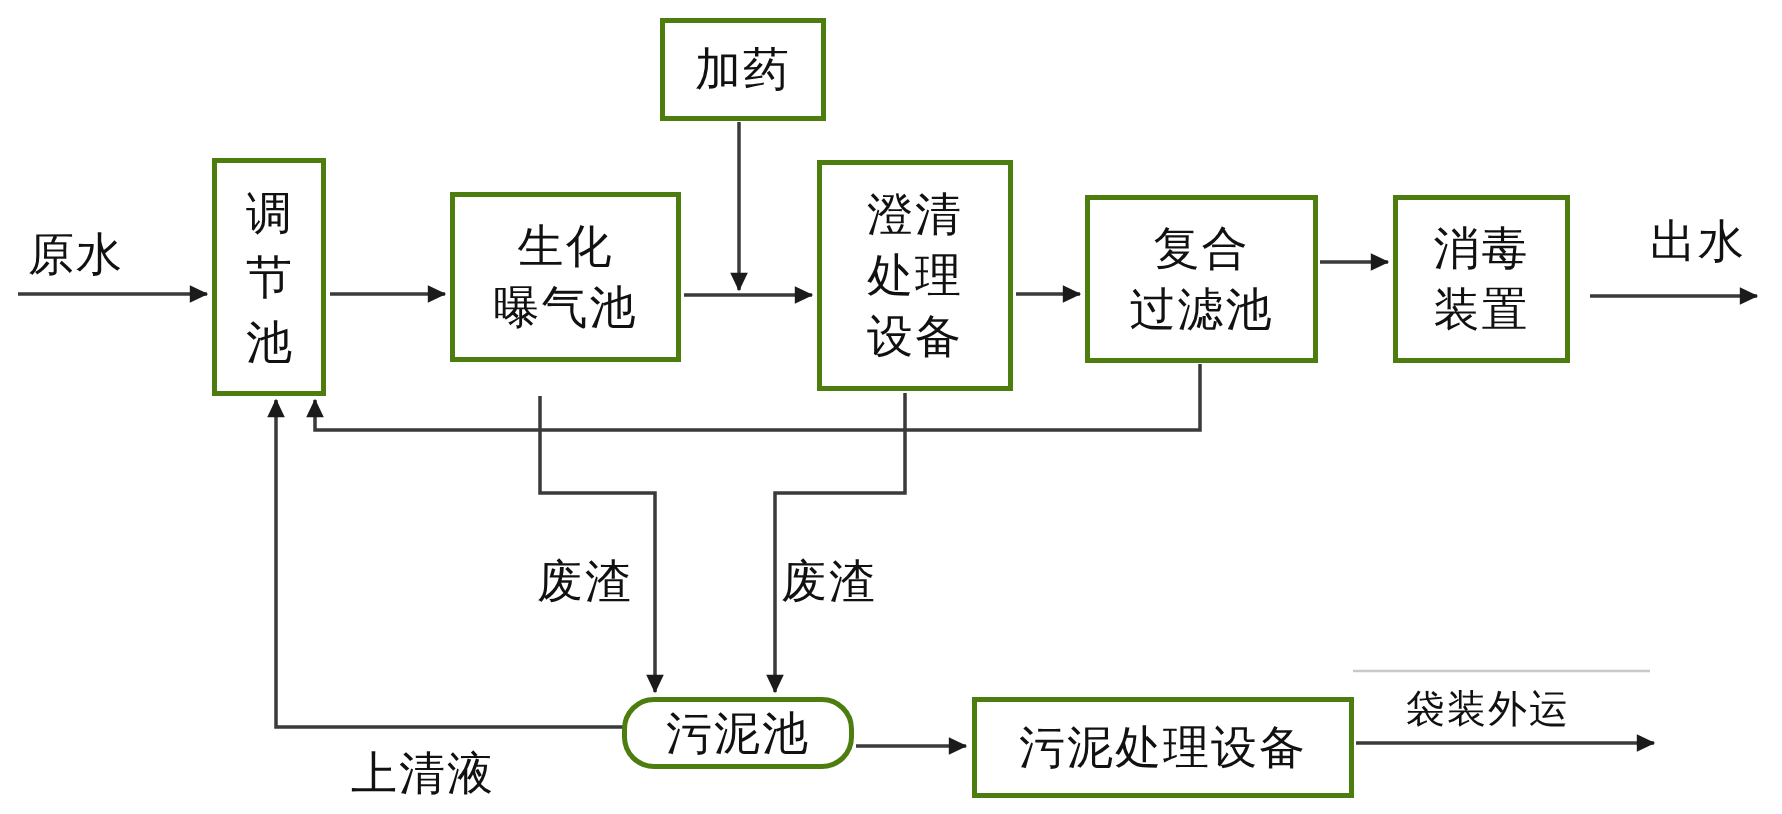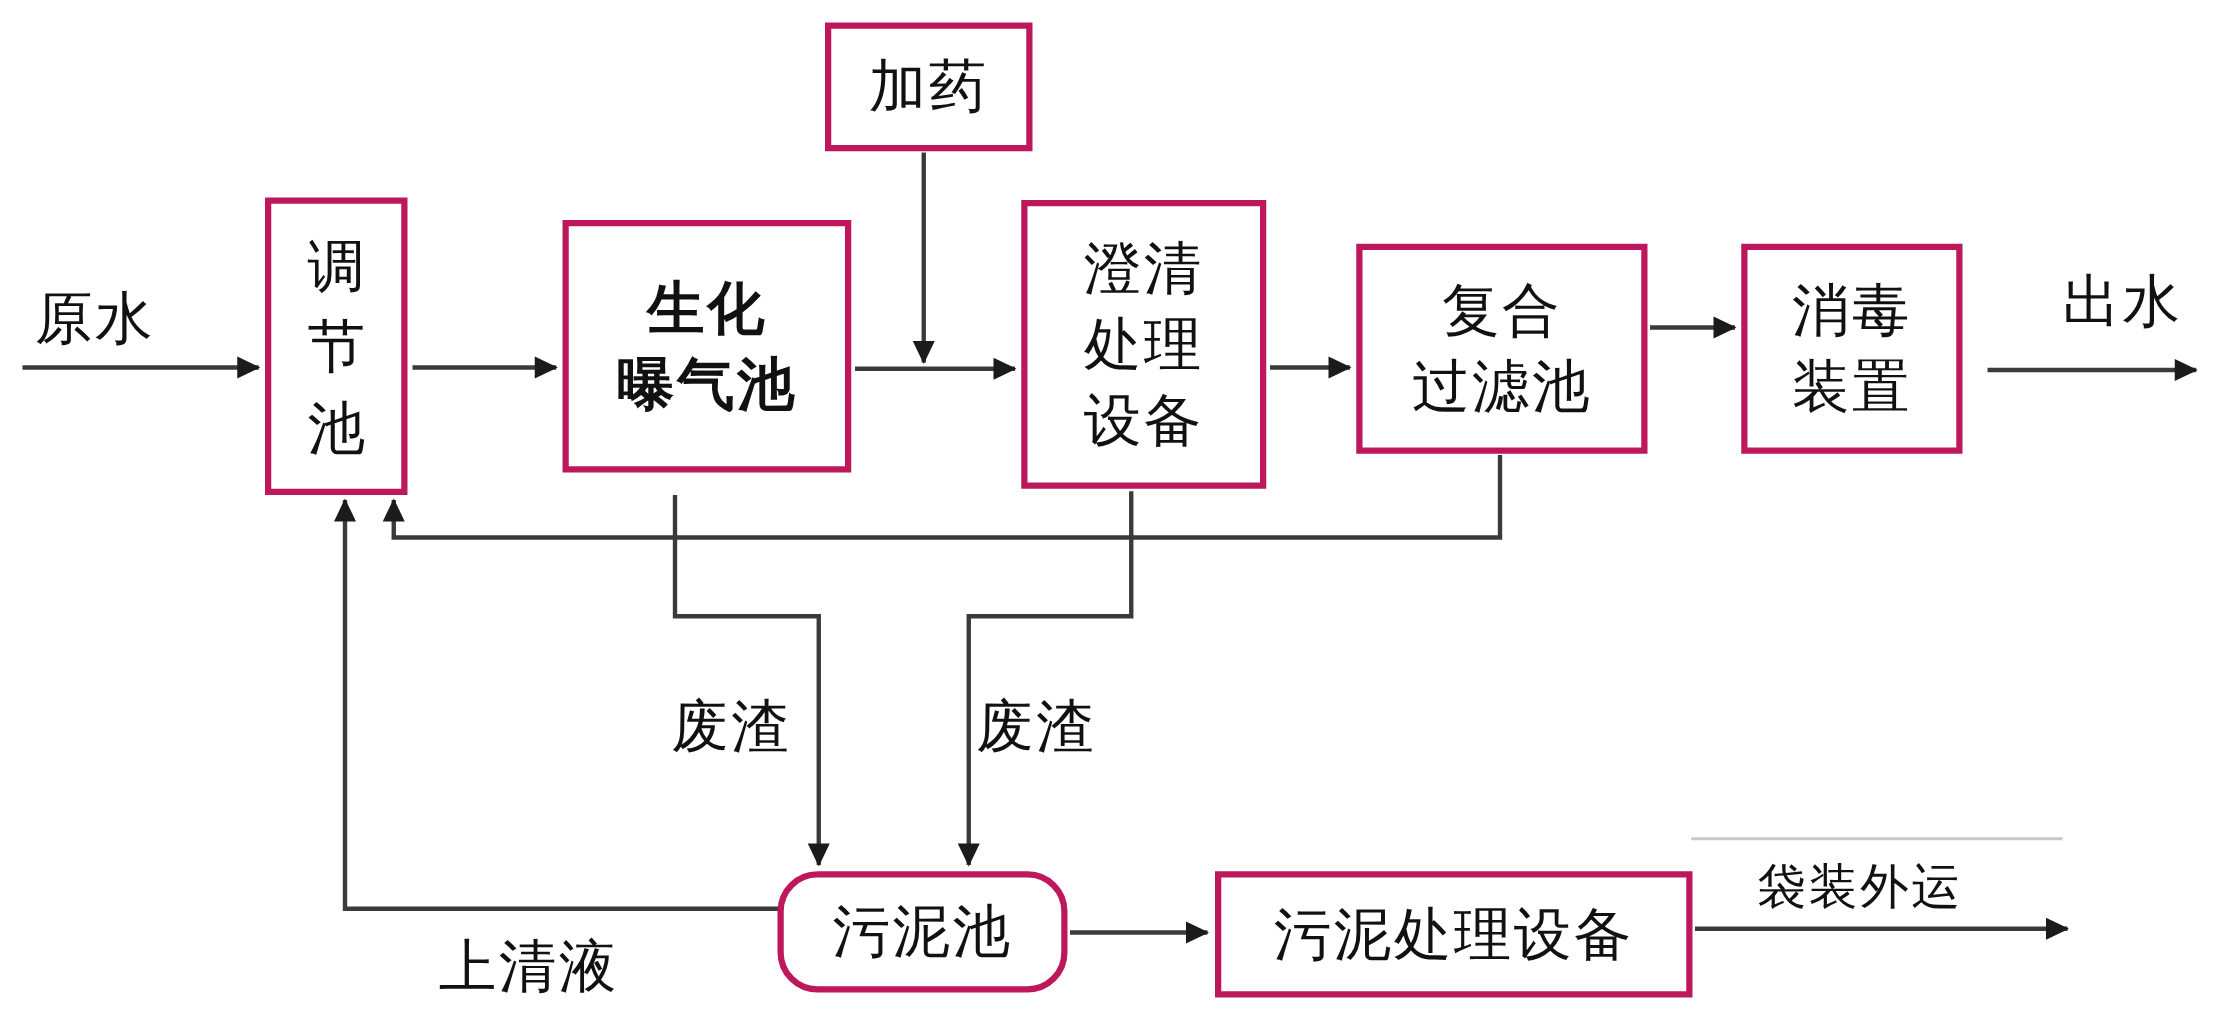--- a/index.html
+++ b/index.html
@@ -18,21 +18,21 @@
   }
   #edges {
     position: absolute;
     left: 0; top: 0;
     width: 1782px;
     height: 814px;
   }
   .node {
     position: absolute;
     box-sizing: border-box;
-    border: 5px solid #be185d;
+    border: 5px solid #4d7c0f;
     background: #ffffff;
     display: flex;
     flex-direction: column;
     align-items: center;
     justify-content: center;
     text-align: center;
     font-size: 46px;
     line-height: 1.32;
     letter-spacing: 2px;
   }
@@ -84,42 +84,42 @@
   <div class="node vertical" style="left:212px; top:158px; width:114px; height:238px;">
     <span class="ln">调</span>
     <span class="ln">节</span>
     <span class="ln">池</span>
   </div>
 
   <div class="node" style="left:660px; top:18px; width:166px; height:103px;">
     <span class="ln">加药</span>
   </div>
 
-  <div class="node" style="left:450px; top:176px; width:231px; height:202px;font-weight:bold;">
+  <div class="node" style="left:450px; top:192px; width:231px; height:170px;">
     <span class="ln">生化</span>
     <span class="ln">曝气池</span>
   </div>
 
   <div class="node" style="left:817px; top:160px; width:196px; height:231px;">
     <span class="ln">澄清</span>
     <span class="ln">处理</span>
     <span class="ln">设备</span>
   </div>
 
   <div class="node" style="left:1085px; top:195px; width:233px; height:168px;">
     <span class="ln">复合</span>
     <span class="ln">过滤池</span>
   </div>
 
   <div class="node" style="left:1393px; top:195px; width:177px; height:168px;">
     <span class="ln">消毒</span>
     <span class="ln">装置</span>
   </div>
 
-  <div class="node" style="left:622px; top:697px; width:232px; height:97px;border-radius:32px;">
+  <div class="node" style="left:622px; top:697px; width:232px; height:72px;border-radius:32px;">
     <span class="ln">污泥池</span>
   </div>
 
   <div class="node" style="left:972px; top:697px; width:382px; height:101px;">
     <span class="ln">污泥处理设备</span>
   </div>
 
   <div class="flow-label" style="left:28px; top:224px;">原水</div>
 
   <div class="flow-label" style="left:1650px; top:211px;">出水</div>

